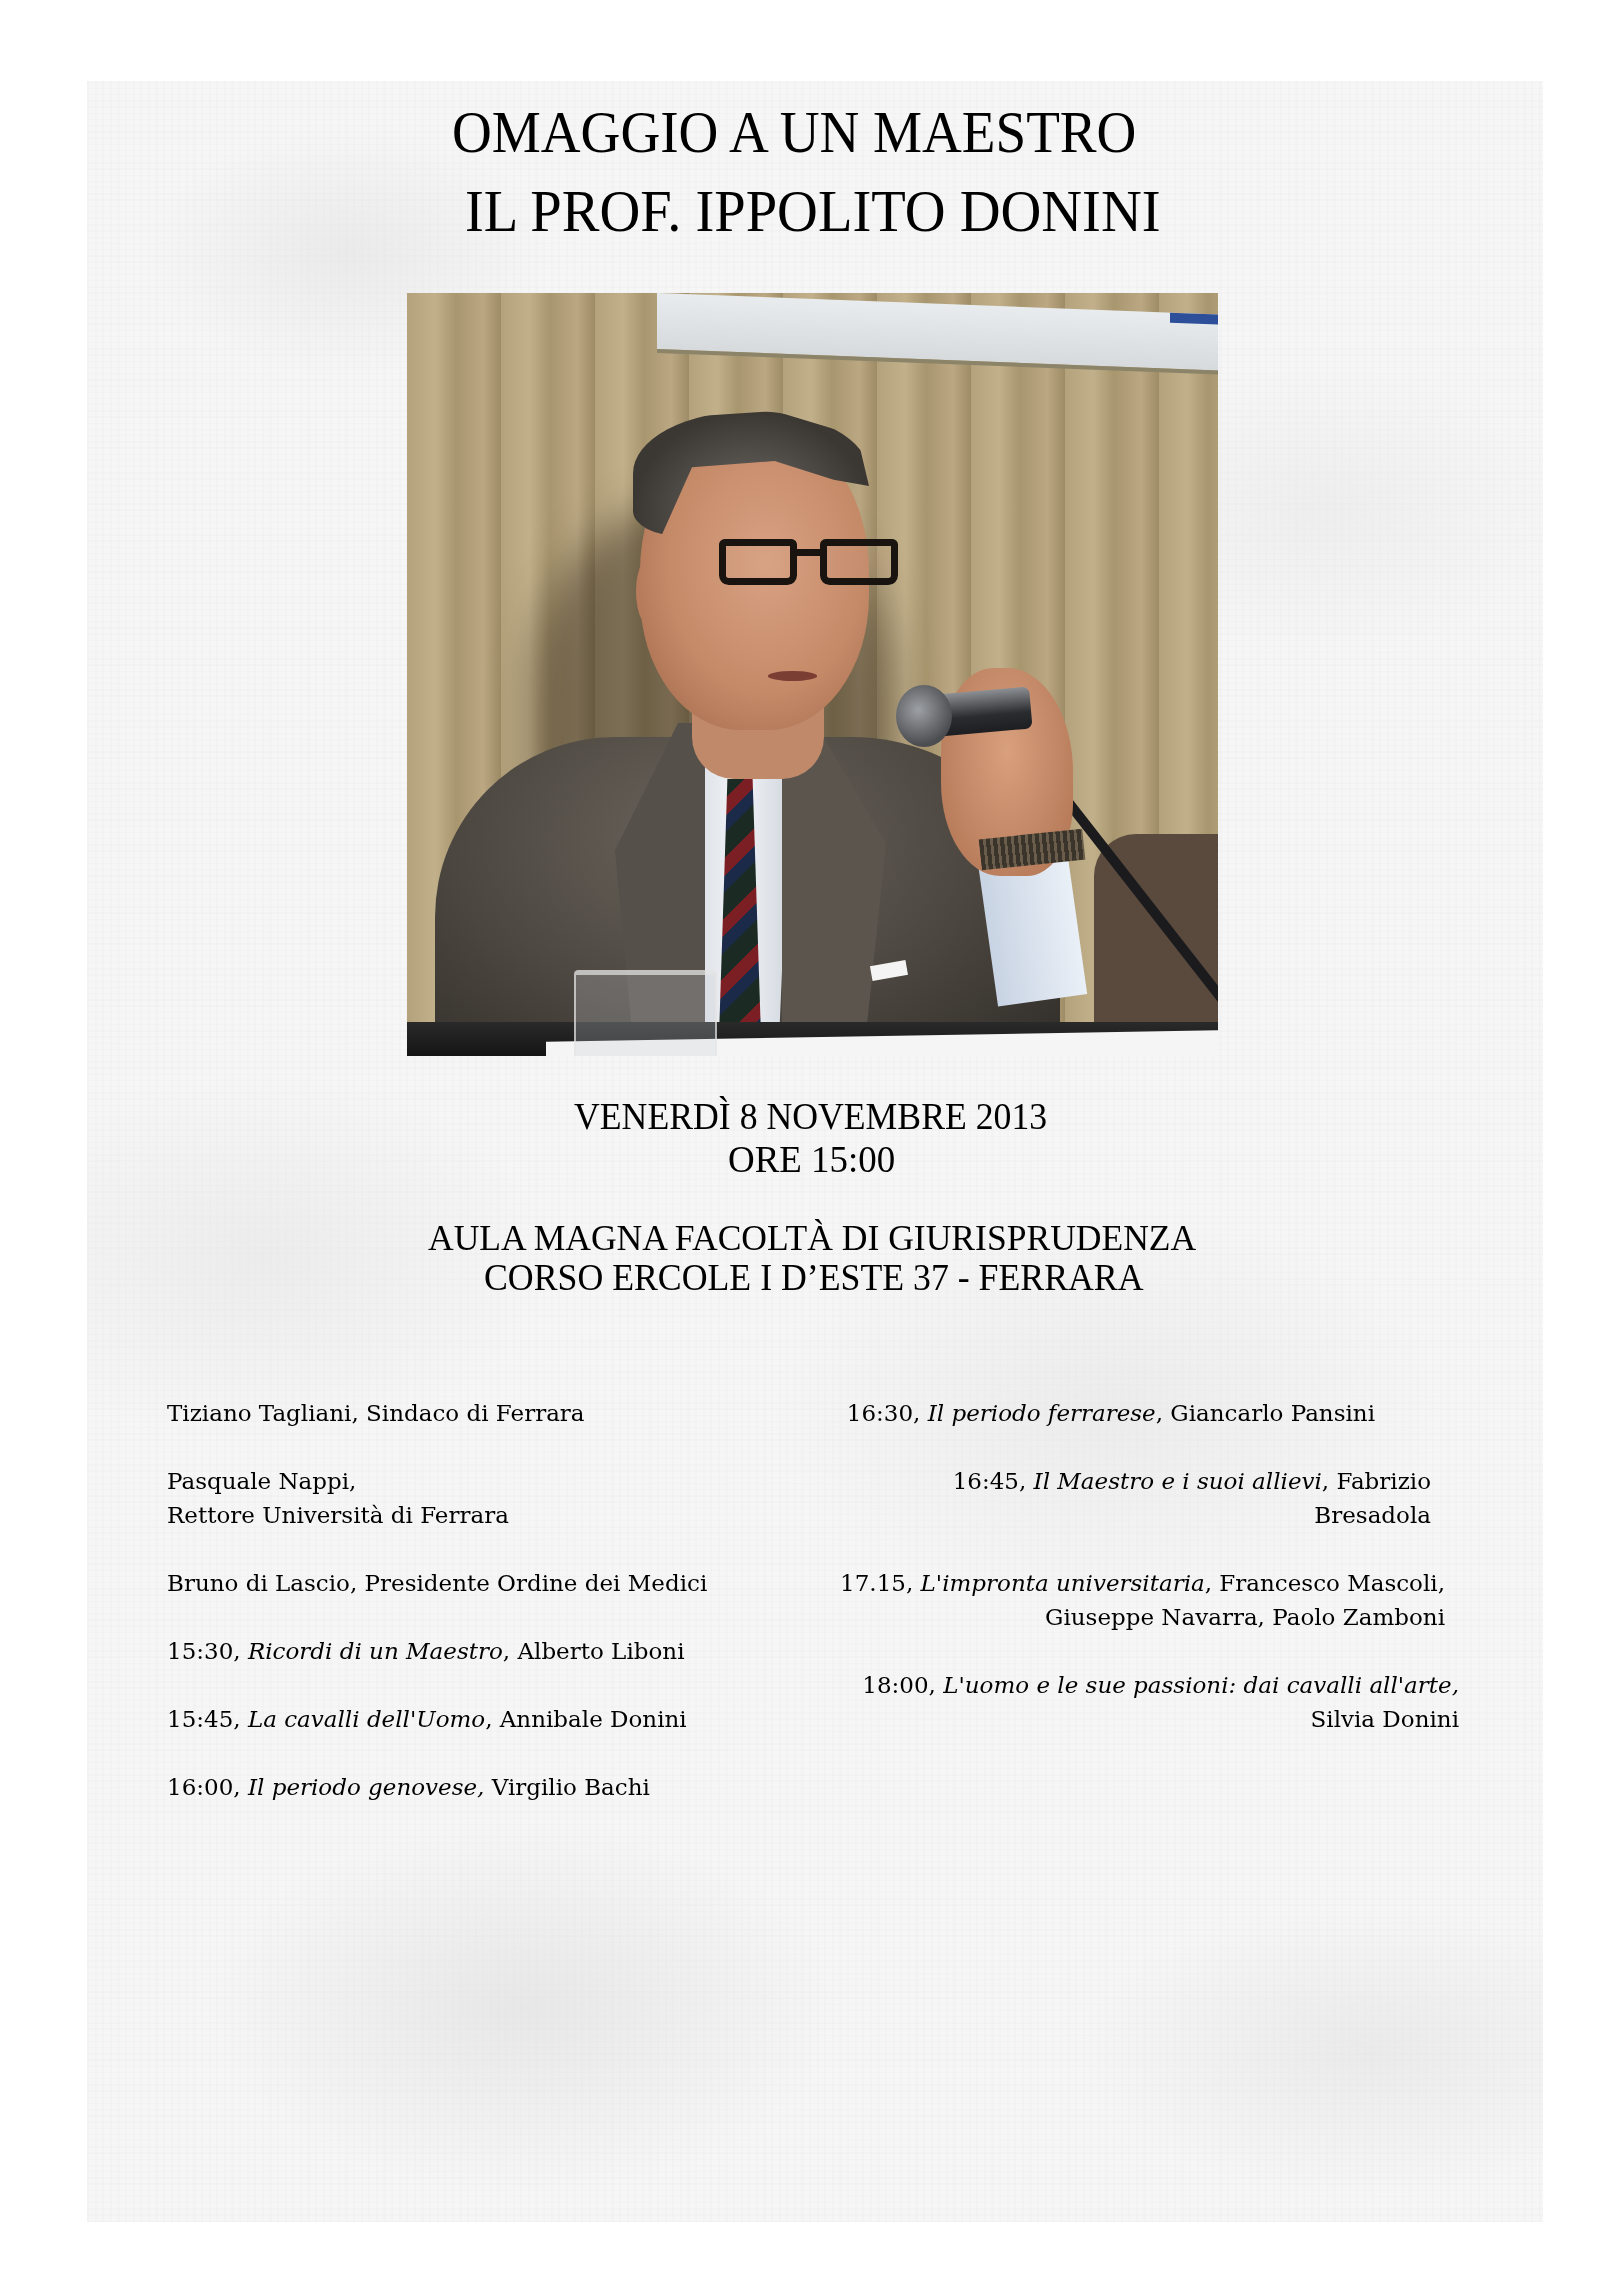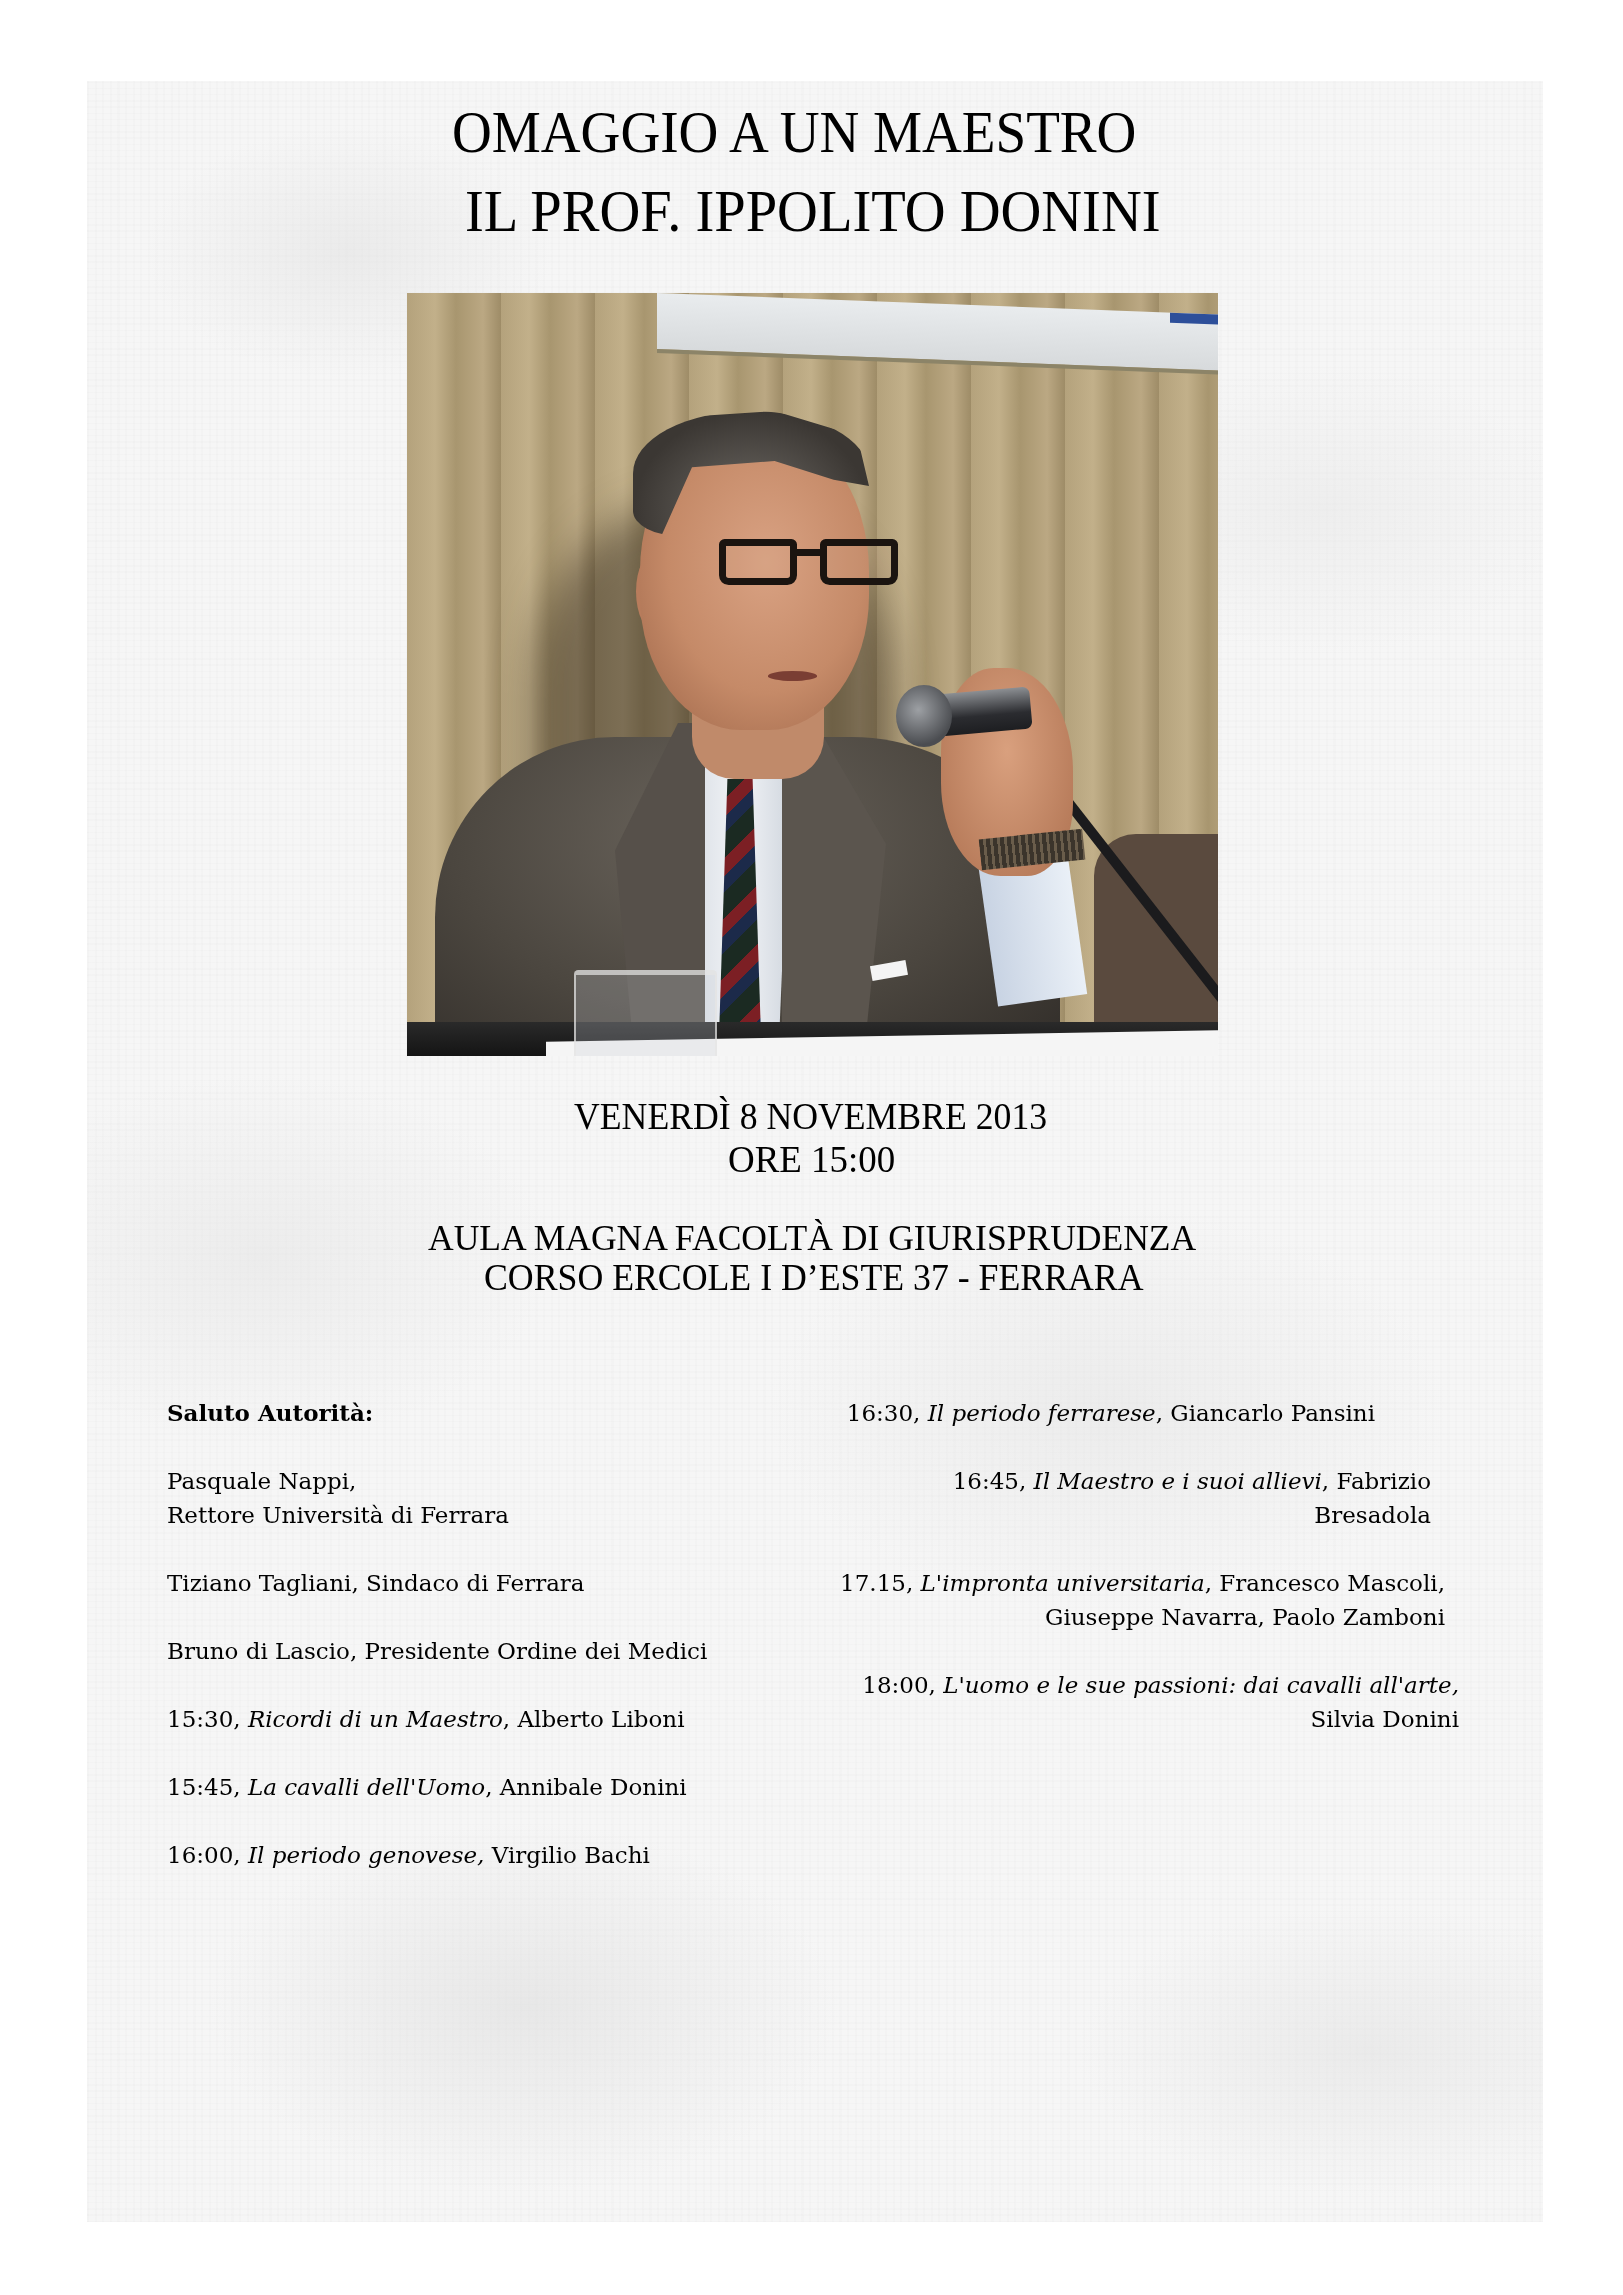--- a/index.html
+++ b/index.html
@@ -144,26 +144,25 @@
   <div class="paper-strip"></div>
   <div class="glass"></div>
 </div>
 
 <div class="line display" style="font-size: 38px; left: 574px; top: 1097px; transform: scaleX(0.939772);">Venerdì 8 Novembre 2013</div>
 <div class="line display" style="font-size: 38px; left: 728px; top: 1140px; transform: scaleX(0.971967);">Ore 15:00</div>
 <div class="line display" style="font-size: 36px; left: 428px; top: 1220px; transform: scaleX(0.987394);">Aula Magna Facoltà di Giurisprudenza</div>
 <div class="line display" style="font-size: 37px; left: 484px; top: 1259px; transform: scaleX(0.966366);">Corso Ercole I d’Este 37 - Ferrara</div>
 
 <div class="program col-left">
-  <div class="item heading">Saluto Autorità:</div>
+  <div class="item">Tiziano Tagliani, Sindaco di Ferrara</div>
   <div class="item">
     <span>Pasquale Nappi,</span><br>
     <span>Rettore Università di Ferrara</span>
   </div>
-  <div class="item">Tiziano Tagliani, Sindaco di Ferrara</div>
   <div class="item" style="width:569px">Bruno di Lascio, Presidente Ordine dei Medici</div>
   <div class="item" style="width:528px">
     <span>15:30,</span>
     <em>Ricordi di un Maestro</em><span>, Alberto Liboni</span>
   </div>
   <div class="item" style="width:528px">
     <span>15:45,</span>
     <em>La cavalli dell'Uomo</em><span>, Annibale Donini</span>
   </div>
   <div class="item" style="width:625px">

